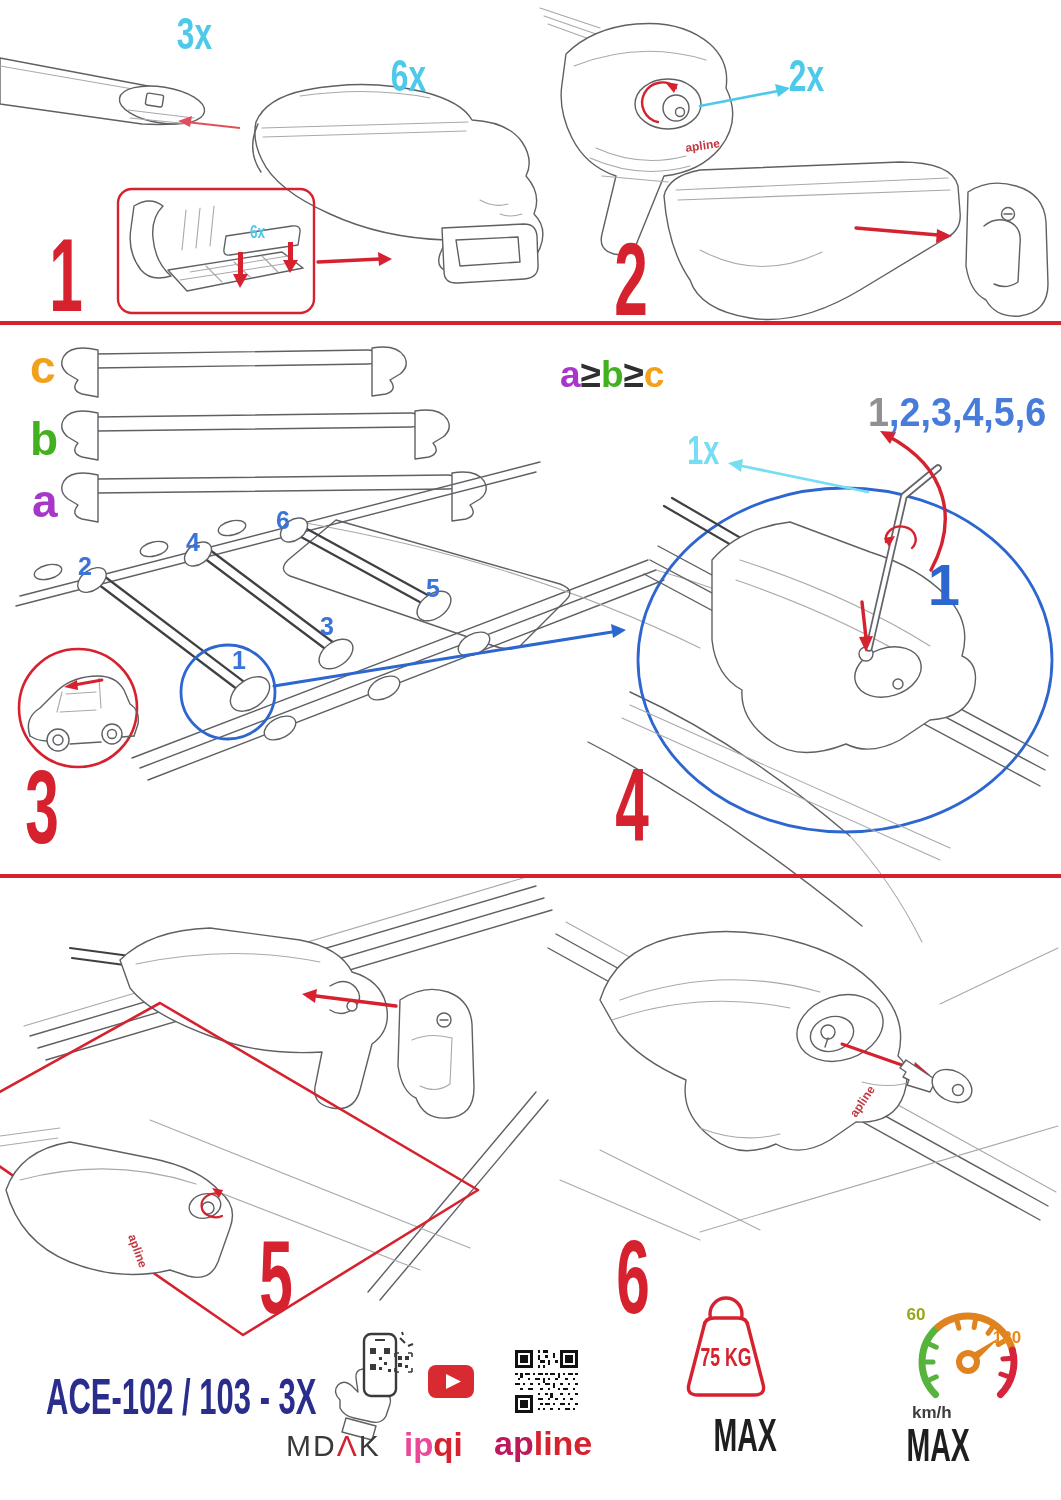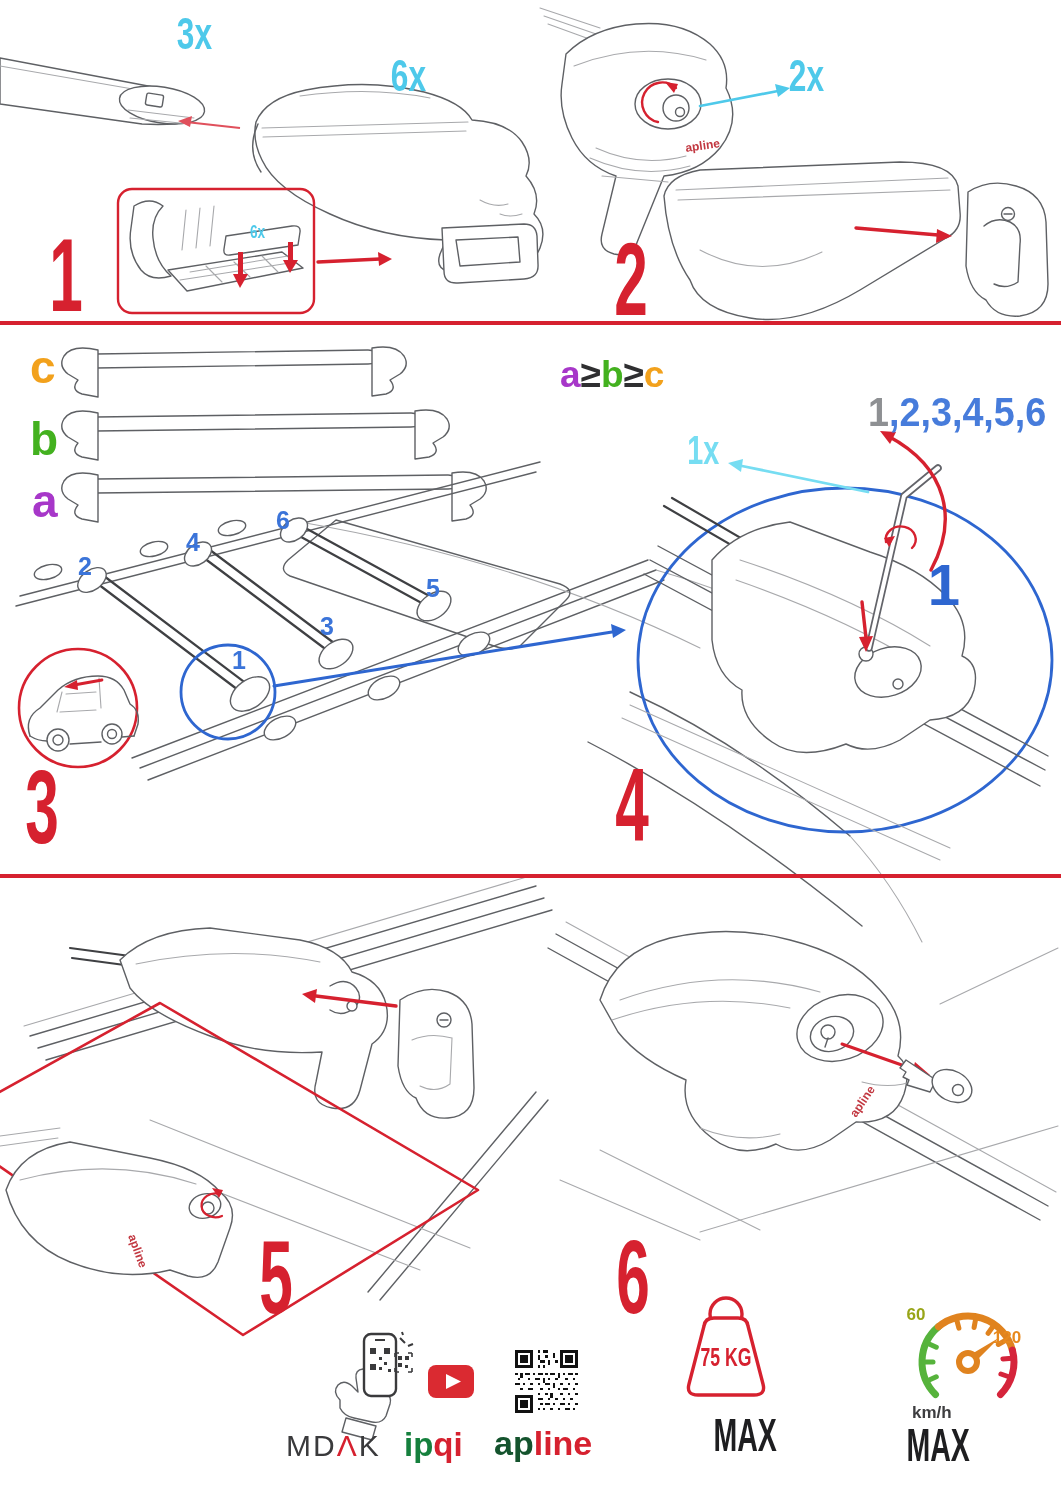--- a/index.html
+++ b/index.html
@@ -418,32 +418,33 @@
 <div class="roofnum" style="left:320px;top:614px">3</div>
 <div class="roofnum" style="left:426px;top:576px">5</div>
 <div class="roofnum" style="left:232px;top:648px">1</div>
 
 <div class="txt" style="left:680px;top:430px;width:46px;text-align:center;color:#76DDF2;font-weight:bold;font-size:40px"><span class="cx">1x</span></div>
 <div class="txt" style="left:868px;top:392px;font-size:41px;font-weight:bold;transform:scaleX(.92);transform-origin:left center">
   <span style="color:#8E9093">1</span><span style="color:#477CDB">,2,3,4,5,6</span>
 </div>
 <div class="txt" style="left:914px;top:556px;width:60px;text-align:center;color:#2E66D0;font-weight:bold;font-size:58px">1</div>
 
+<div class="txt" style="left:46px;top:1372px;color:#2B2D8C;font-weight:bold;font-size:50px"><span class="cxl">ACE-102 / 103 - 3X</span></div>
 
 
 <div class="txt" style="left:286px;top:1431px;font-size:30px;font-weight:normal;letter-spacing:2px;color:#3A3A3C">
   <span>MD</span><span style="color:#D6212F">Λ</span><span>K</span>
 </div>
 
 <div class="txt" style="left:404px;top:1428px;font-size:33px;font-weight:600">
-  <span style="color:#15803d">ip</span><span style="color:#D6212F">qi</span>
+  <span style="color:#ec4899">ip</span><span style="color:#D6212F">qi</span>
 </div>
 
 <div class="txt" style="left:494px;top:1426px;font-size:34px;font-weight:bold">
-  <span style="color:#14532d">ap</span><span style="color:#D6212F">line</span>
+  <span style="color:#be185d">ap</span><span style="color:#D6212F">line</span>
 </div>
 
 <div class="txt" style="left:685px;top:1412px;width:120px;text-align:center;font-size:46px;font-weight:bold;color:#1E1E20"><span class="cx" style="transform:scaleX(.62)">MAX</span></div>
 
 <div class="txt" style="left:912px;top:1404px;width:70px;font-size:17px;font-weight:600;color:#3E3E40">km/h</div>
 <div class="txt" style="left:878px;top:1422px;width:120px;text-align:center;font-size:46px;font-weight:bold;color:#1E1E20"><span class="cx" style="transform:scaleX(.62)">MAX</span></div>
 
 </div>
 
 </body></html>

